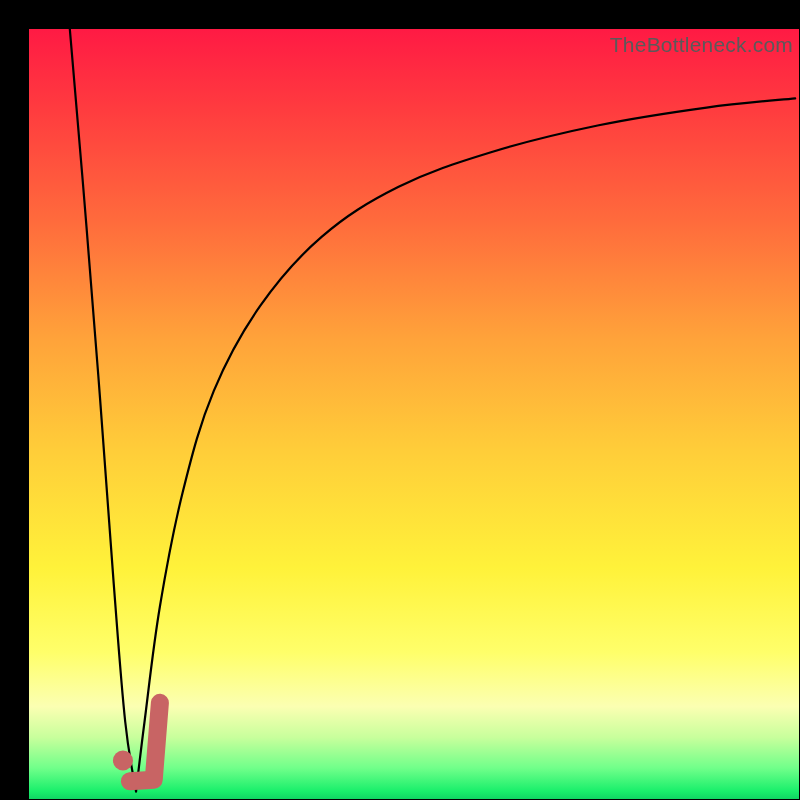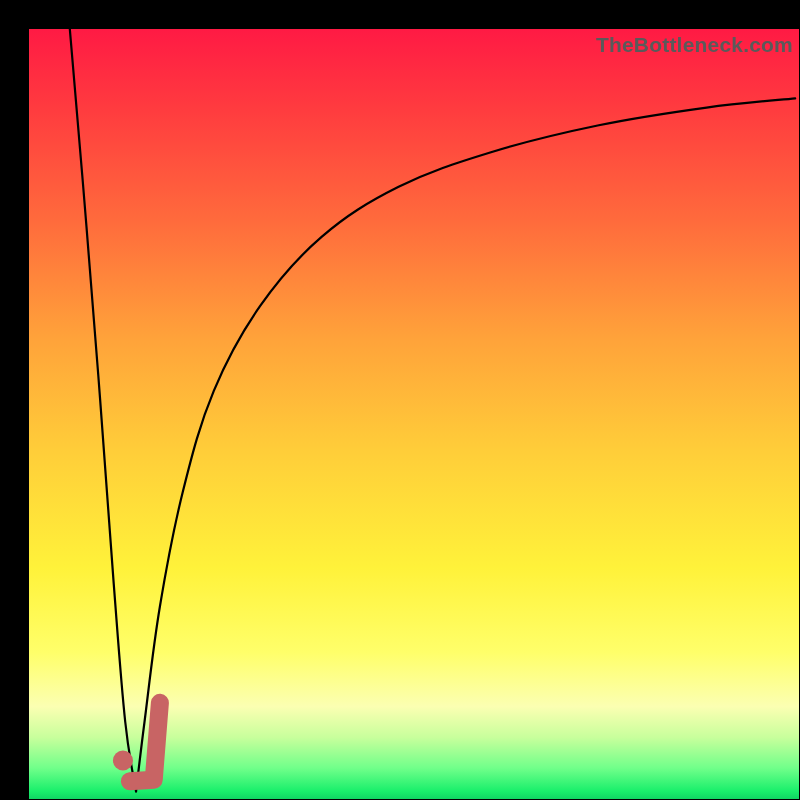--- a/index.html
+++ b/index.html
@@ -39,21 +39,21 @@
       #19ef6b 99%,
       #10d663 100%
     );
   }
   .watermark {
     position: absolute;
     top: 4px;
     right: 6px;
     color: #5a5a5a;
     font-size: 21px;
-    font-weight: 700;
+    font-weight: 400;
     letter-spacing: 0.2px;
     user-select: none;
     text-align: right;
   }
   svg.curves {
     position: absolute;
     left: 0;
     top: 0;
     width: 770px;
     height: 770px;

